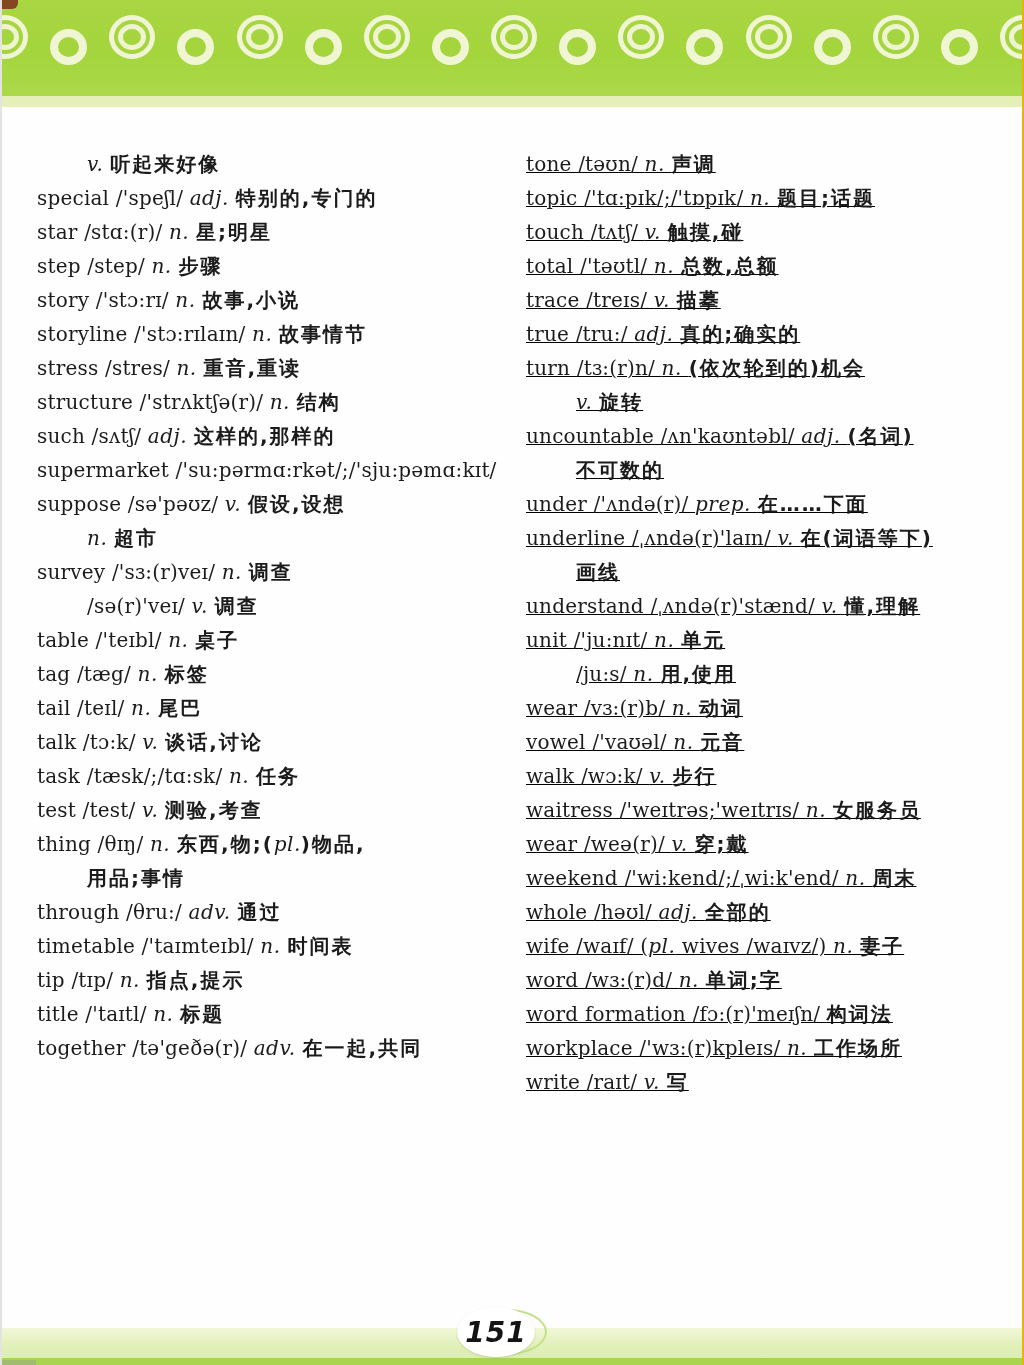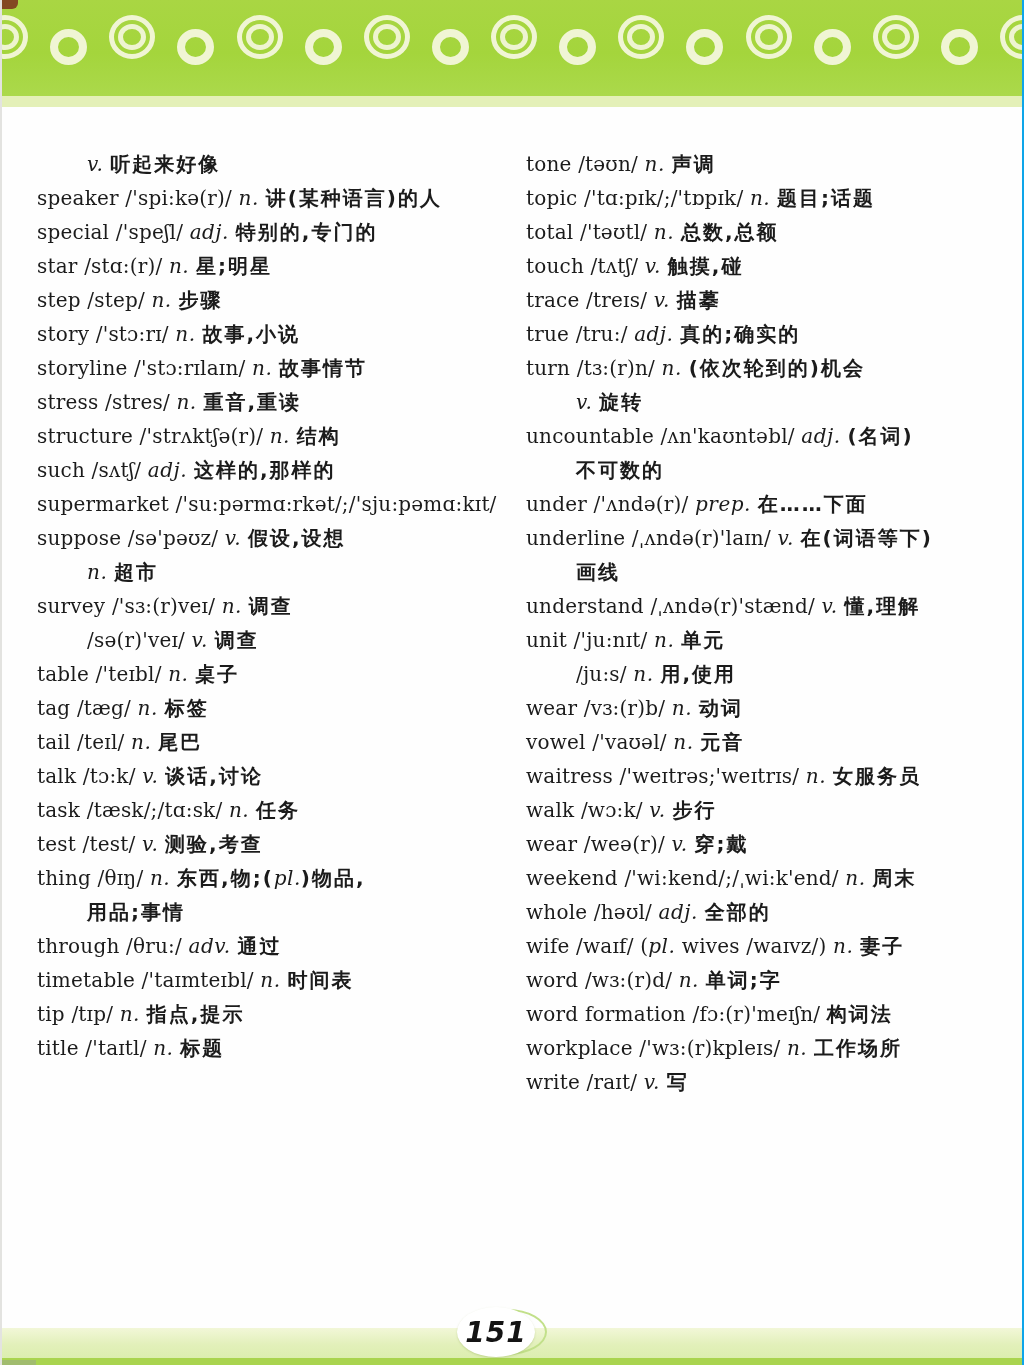--- a/index.html
+++ b/index.html
@@ -2,21 +2,21 @@
 <html><head>
 <meta charset="utf-8">
 <style>
   * { margin: 0; padding: 0; box-sizing: border-box; }
   html, body { background: #ffffff; }
   body { width: 1024px; height: 1365px; position: relative; overflow: hidden;
          font-family: "DejaVu Serif", "Liberation Serif", serif; }
 
   .page { position: absolute; inset: 0; width: 1024px; height: 1365px;
           background: #fefefe; overflow: hidden;
-          border-left: 2px solid #e3e3e0; border-right: 2px solid #0ea5e9; }
+          border-left: 2px solid #e3e3e0; border-right: 2px solid #eab308; }
 
   
   .header-band { position: absolute; top: 0; left: 0; width: 1024px; height: 96px;
                  background: linear-gradient(180deg, #a9d643 0%, #a4d53c 55%, #abd94b 100%);
                  overflow: hidden; }
   .header-strip { position: absolute; top: 96px; left: 0; width: 1024px; height: 11px;
                   background: #e4f0b8; }
   .rings { position: absolute; top: 0; left: -20px; right: -20px; height: 96px;
            display: flex; justify-content: space-between; align-items: center;
            padding-bottom: 16px; }
@@ -27,21 +27,21 @@
   .ring.single { width: 37px; height: 36px; border: 8px solid #f0f5d4; }
   .ring.up   { transform: translateY(-3px); }
   .ring.down { transform: translateY(7px); }
   .corner-mark { position: absolute; top: 0; left: 0; width: 16px; height: 9px;
                  background: #7d2f1c; border-bottom-right-radius: 6px; opacity: .85; }
 
   
   .content { position: absolute; top: 147px; left: 0; width: 1024px; }
   .col { position: absolute; top: 0; }
   .col-left  { left: 35px;  width: 478px; }
-  .col-right { left: 524px; width: 496px; }
+  .col-right { left: 524px; width: 496px; text-decoration: underline; }
   .line { height: 34px; line-height: 34px; white-space: nowrap; color: #1b1b1b; }
   .line.indent { padding-left: 50px; }
   .en  { font-family: "DejaVu Serif", "Liberation Serif", serif;
          font-size: 20px; letter-spacing: .2px; }
   .pos { font-family: "DejaVu Serif", "Liberation Serif", serif;
          font-style: italic; font-size: 20px; letter-spacing: .5px; }
   .zh  { font-family: "DejaVu Sans", "Liberation Sans", sans-serif;
          font-size: 20px; font-weight: 600; letter-spacing: 2px; }
 
   
@@ -87,21 +87,20 @@
         <div class="ring single down"></div>
         <div class="ring double up"></div>
       </div>
   </div>
   <div class="corner-mark"></div>
   <div class="header-strip"></div>
 
   <div class="content">
     <div class="col col-left" id="col-left">
         <div class="line indent"><span class="pos">v. </span><span class="zh">听起来好像</span></div>
-        <div class="line"><span class="en">speaker /'spi:kə(r)/ </span><span class="pos">n. </span><span class="zh">讲(某种语言)的人</span></div>
         <div class="line"><span class="en">special /'speʃl/ </span><span class="pos">adj. </span><span class="zh">特别的,专门的</span></div>
         <div class="line"><span class="en">star /stɑ:(r)/ </span><span class="pos">n. </span><span class="zh">星;明星</span></div>
         <div class="line"><span class="en">step /step/ </span><span class="pos">n. </span><span class="zh">步骤</span></div>
         <div class="line"><span class="en">story /'stɔ:rɪ/ </span><span class="pos">n. </span><span class="zh">故事,小说</span></div>
         <div class="line"><span class="en">storyline /'stɔ:rɪlaɪn/ </span><span class="pos">n. </span><span class="zh">故事情节</span></div>
         <div class="line"><span class="en">stress /stres/ </span><span class="pos">n. </span><span class="zh">重音,重读</span></div>
         <div class="line"><span class="en">structure /'strʌktʃə(r)/ </span><span class="pos">n. </span><span class="zh">结构</span></div>
         <div class="line"><span class="en">such /sʌtʃ/ </span><span class="pos">adj. </span><span class="zh">这样的,那样的</span></div>
         <div class="line"><span class="en">supermarket /'su:pərmɑ:rkət/;/'sju:pəmɑ:kɪt/</span></div>
         <div class="line"><span class="en">suppose /sə'pəʊz/ </span><span class="pos">v. </span><span class="zh">假设,设想</span></div>
@@ -113,42 +112,43 @@
         <div class="line"><span class="en">tail /teɪl/ </span><span class="pos">n. </span><span class="zh">尾巴</span></div>
         <div class="line"><span class="en">talk /tɔ:k/ </span><span class="pos">v. </span><span class="zh">谈话,讨论</span></div>
         <div class="line"><span class="en">task /tæsk/;/tɑ:sk/ </span><span class="pos">n. </span><span class="zh">任务</span></div>
         <div class="line"><span class="en">test /test/ </span><span class="pos">v. </span><span class="zh">测验,考查</span></div>
         <div class="line"><span class="en">thing /θɪŋ/ </span><span class="pos">n. </span><span class="zh">东西,物;(</span><span class="pos">pl.</span><span class="zh">)物品,</span></div>
         <div class="line indent"><span class="zh">用品;事情</span></div>
         <div class="line"><span class="en">through /θru:/ </span><span class="pos">adv. </span><span class="zh">通过</span></div>
         <div class="line"><span class="en">timetable /'taɪmteɪbl/ </span><span class="pos">n. </span><span class="zh">时间表</span></div>
         <div class="line"><span class="en">tip /tɪp/ </span><span class="pos">n. </span><span class="zh">指点,提示</span></div>
         <div class="line"><span class="en">title /'taɪtl/ </span><span class="pos">n. </span><span class="zh">标题</span></div>
+        <div class="line"><span class="en">together /tə'geðə(r)/ </span><span class="pos">adv. </span><span class="zh">在一起,共同</span></div>
       </div>
     <div class="col col-right" id="col-right">
         <div class="line"><span class="en">tone /təʊn/ </span><span class="pos">n. </span><span class="zh">声调</span></div>
         <div class="line"><span class="en">topic /'tɑ:pɪk/;/'tɒpɪk/ </span><span class="pos">n. </span><span class="zh">题目;话题</span></div>
+        <div class="line"><span class="en">touch /tʌtʃ/ </span><span class="pos">v. </span><span class="zh">触摸,碰</span></div>
         <div class="line"><span class="en">total /'təʊtl/ </span><span class="pos">n. </span><span class="zh">总数,总额</span></div>
-        <div class="line"><span class="en">touch /tʌtʃ/ </span><span class="pos">v. </span><span class="zh">触摸,碰</span></div>
         <div class="line"><span class="en">trace /treɪs/ </span><span class="pos">v. </span><span class="zh">描摹</span></div>
         <div class="line"><span class="en">true /tru:/ </span><span class="pos">adj. </span><span class="zh">真的;确实的</span></div>
         <div class="line"><span class="en">turn /tɜ:(r)n/ </span><span class="pos">n. </span><span class="zh">(依次轮到的)机会</span></div>
         <div class="line indent"><span class="pos">v. </span><span class="zh">旋转</span></div>
         <div class="line"><span class="en">uncountable /ʌn'kaʊntəbl/ </span><span class="pos">adj. </span><span class="zh">(名词)</span></div>
         <div class="line indent"><span class="zh">不可数的</span></div>
         <div class="line"><span class="en">under /'ʌndə(r)/ </span><span class="pos">prep. </span><span class="zh">在……下面</span></div>
         <div class="line"><span class="en">underline /ˌʌndə(r)'laɪn/ </span><span class="pos">v. </span><span class="zh">在(词语等下)</span></div>
         <div class="line indent"><span class="zh">画线</span></div>
         <div class="line"><span class="en">understand /ˌʌndə(r)'stænd/ </span><span class="pos">v. </span><span class="zh">懂,理解</span></div>
         <div class="line"><span class="en">unit /'ju:nɪt/ </span><span class="pos">n. </span><span class="zh">单元</span></div>
         <div class="line indent"><span class="en">/ju:s/ </span><span class="pos">n. </span><span class="zh">用,使用</span></div>
         <div class="line"><span class="en">wear /vɜ:(r)b/ </span><span class="pos">n. </span><span class="zh">动词</span></div>
         <div class="line"><span class="en">vowel /'vaʊəl/ </span><span class="pos">n. </span><span class="zh">元音</span></div>
+        <div class="line"><span class="en">walk /wɔ:k/ </span><span class="pos">v. </span><span class="zh">步行</span></div>
         <div class="line"><span class="en">waitress /'weɪtrəs;'weɪtrɪs/ </span><span class="pos">n. </span><span class="zh">女服务员</span></div>
-        <div class="line"><span class="en">walk /wɔ:k/ </span><span class="pos">v. </span><span class="zh">步行</span></div>
         <div class="line"><span class="en">wear /weə(r)/ </span><span class="pos">v. </span><span class="zh">穿;戴</span></div>
         <div class="line"><span class="en">weekend /'wi:kend/;/ˌwi:k'end/ </span><span class="pos">n. </span><span class="zh">周末</span></div>
         <div class="line"><span class="en">whole /həʊl/ </span><span class="pos">adj. </span><span class="zh">全部的</span></div>
         <div class="line"><span class="en">wife /waɪf/ (</span><span class="pos">pl.</span><span class="en"> wives /waɪvz/) </span><span class="pos">n. </span><span class="zh">妻子</span></div>
         <div class="line"><span class="en">word /wɜ:(r)d/ </span><span class="pos">n. </span><span class="zh">单词;字</span></div>
         <div class="line"><span class="en">word formation /fɔ:(r)'meɪʃn/ </span><span class="zh">构词法</span></div>
         <div class="line"><span class="en">workplace /'wɜ:(r)kpleɪs/ </span><span class="pos">n. </span><span class="zh">工作场所</span></div>
         <div class="line"><span class="en">write /raɪt/ </span><span class="pos">v. </span><span class="zh">写</span></div>
       </div>
   </div>

